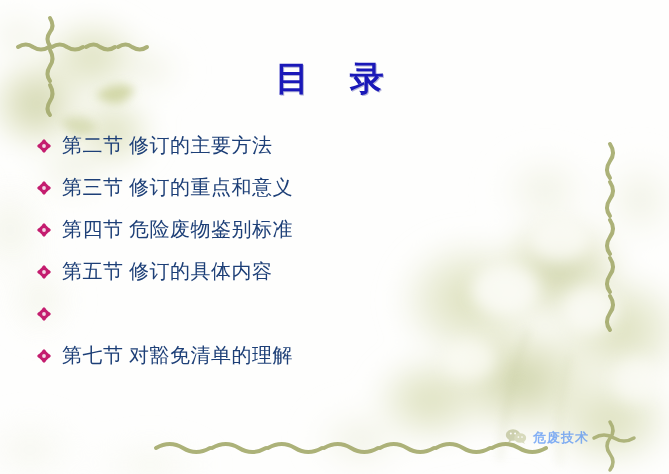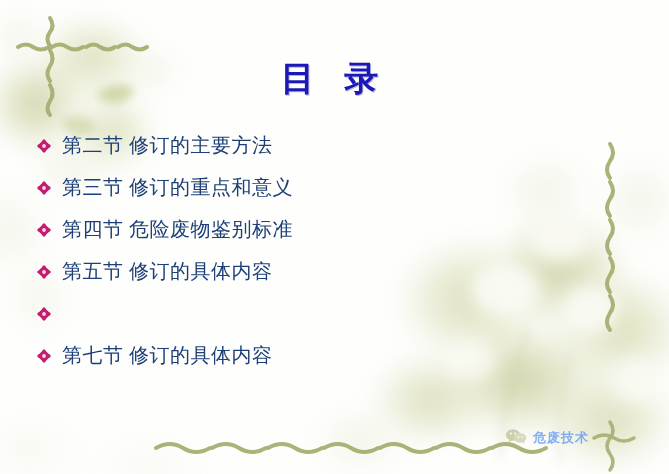--- a/index.html
+++ b/index.html
@@ -34,21 +34,21 @@
     position: absolute;
     left: 0;
     right: 0;
     top: 56px;
     text-align: center;
     font-size: 34px;
     font-weight: bold;
     letter-spacing: 10px;
     color: #1a18b8;
     text-shadow: 1px 1px 0 rgba(40,40,150,0.35);
-    font-family: Liberation Sans, sans-serif;
+    font-family: Liberation Mono, monospace;
   }
 
   
   #toc {
     position: absolute;
     left: 36px;
     top: 128px;
     width: 520px;
   }
   .toc-item {
@@ -320,21 +320,21 @@
             <g fill="#c41d6f">
               <path d="M8 1.2 L14.8 8 L8 14.8 L1.2 8 Z"></path>
               <circle cx="8" cy="3.2" r="1.7"></circle>
               <circle cx="12.8" cy="8" r="1.7"></circle>
               <circle cx="8" cy="12.8" r="1.7"></circle>
               <circle cx="3.2" cy="8" r="1.7"></circle>
             </g>
             <circle cx="8" cy="8" r="1.9" fill="#f2d6e4"></circle>
           </svg>
       </span>
-      <span class="toc-text">第七节 修订的具体内容</span>
+      <span class="toc-text">第七节 对豁免清单的理解</span>
     </div>
 
   </div>
 
   <div id="watermark">
     <span class="wm-icon">
       <svg width="22" height="16" viewBox="0 0 22 16">
         <g fill="#b3b887">
           <ellipse cx="8" cy="7" rx="7.2" ry="5.8"></ellipse>
           <path d="M4.5 11.5 L3 15 L7 12.6 Z"></path>

